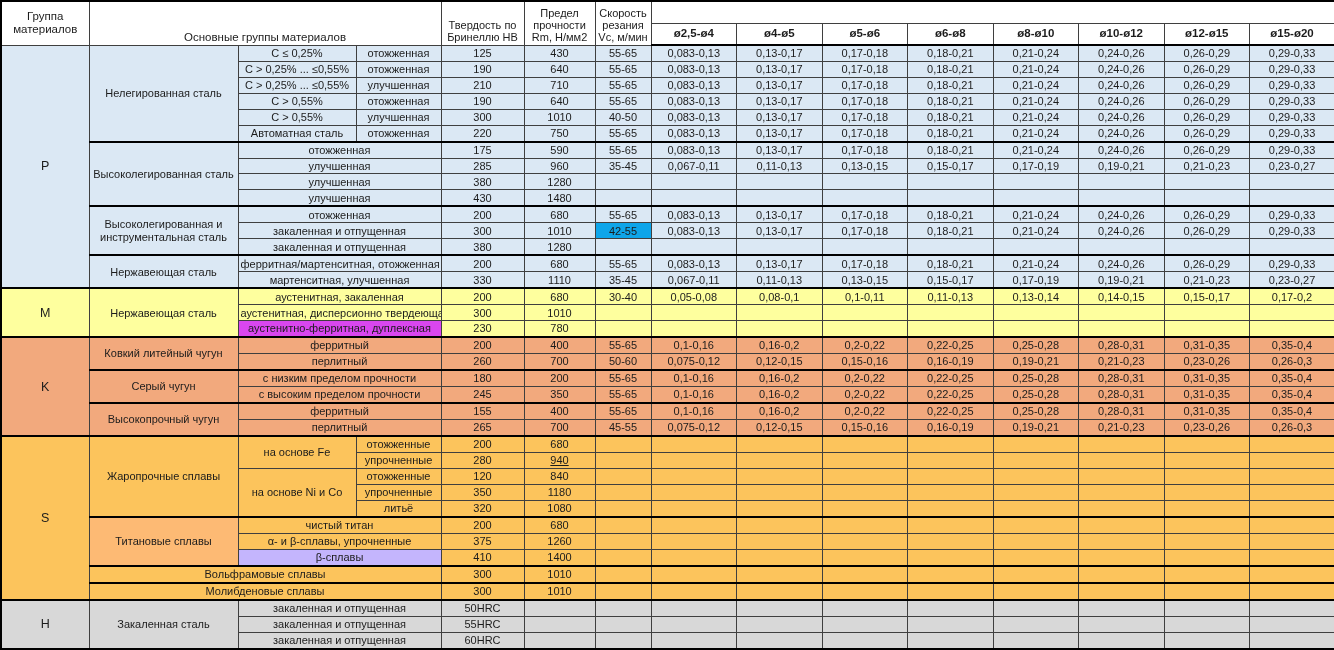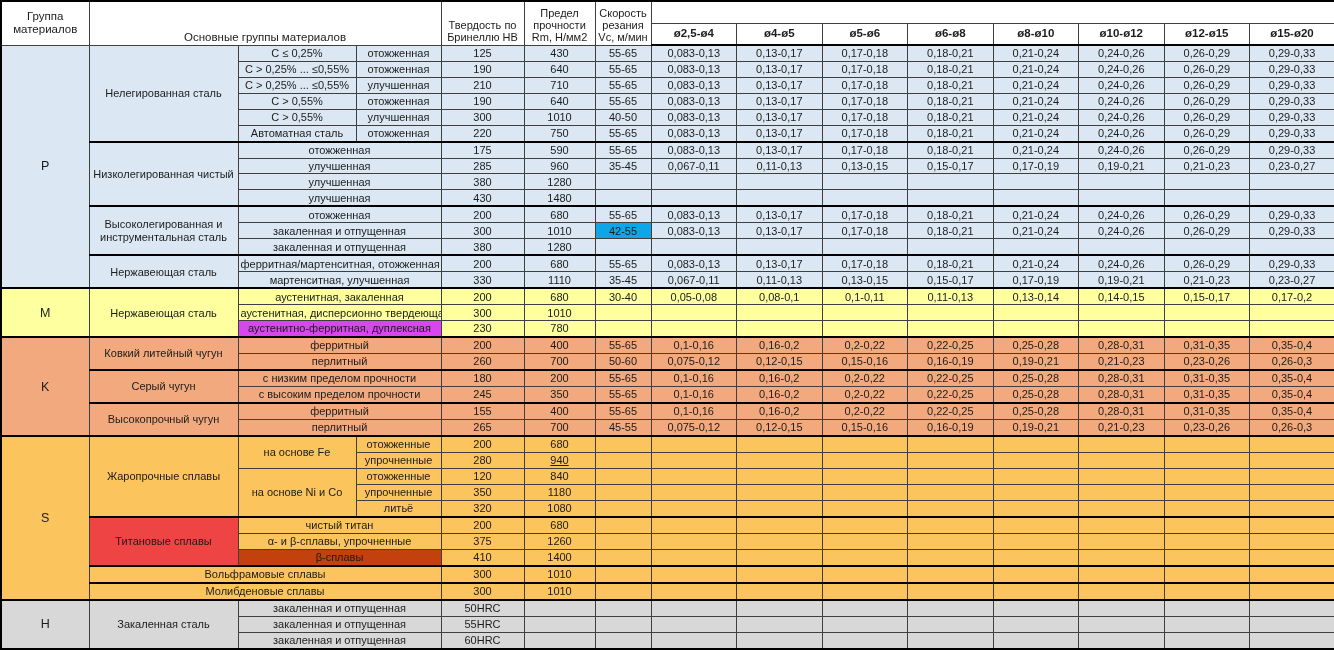--- a/index.html
+++ b/index.html
@@ -150,21 +150,21 @@
         <td style="background: rgb(219, 232, 244);">0,083-0,13</td>
         <td style="background: rgb(219, 232, 244);">0,13-0,17</td>
         <td style="background: rgb(219, 232, 244);">0,17-0,18</td>
         <td style="background: rgb(219, 232, 244);">0,18-0,21</td>
         <td style="background: rgb(219, 232, 244);">0,21-0,24</td>
         <td style="background: rgb(219, 232, 244);">0,24-0,26</td>
         <td style="background: rgb(219, 232, 244);">0,26-0,29</td>
         <td style="background: rgb(219, 232, 244);">0,29-0,33</td>
       </tr>
       <tr class="bt">
-        <td class="scell" rowspan="4" style="background: rgb(219, 232, 244);">Низколегированная чистый</td>
+        <td class="scell" rowspan="4" style="background: rgb(219, 232, 244);">Высоколегированная сталь</td>
         <td class="ccell" colspan="2" style="background: rgb(219, 232, 244);">отожженная</td>
         <td style="background: rgb(219, 232, 244);">175</td>
         <td style="background: rgb(219, 232, 244);">590</td>
         <td style="background: rgb(219, 232, 244);">55-65</td>
         <td style="background: rgb(219, 232, 244);">0,083-0,13</td>
         <td style="background: rgb(219, 232, 244);">0,13-0,17</td>
         <td style="background: rgb(219, 232, 244);">0,17-0,18</td>
         <td style="background: rgb(219, 232, 244);">0,18-0,21</td>
         <td style="background: rgb(219, 232, 244);">0,21-0,24</td>
         <td style="background: rgb(219, 232, 244);">0,24-0,26</td>
@@ -485,21 +485,21 @@
         <td style="background: rgb(252, 196, 92);"></td>
         <td style="background: rgb(252, 196, 92);"></td>
         <td style="background: rgb(252, 196, 92);"></td>
         <td style="background: rgb(252, 196, 92);"></td>
         <td style="background: rgb(252, 196, 92);"></td>
         <td style="background: rgb(252, 196, 92);"></td>
         <td style="background: rgb(252, 196, 92);"></td>
         <td style="background: rgb(252, 196, 92);"></td>
       </tr>
       <tr class="bt">
-        <td class="scell" rowspan="3" style="background: #ef4444;">Титановые сплавы</td>
+        <td class="scell" rowspan="3" style="background: #fdba74;">Титановые сплавы</td>
         <td class="ccell" colspan="2" style="background: rgb(252, 196, 92);">чистый титан</td>
         <td style="background: rgb(252, 196, 92);">200</td>
         <td style="background: rgb(252, 196, 92);">680</td>
         <td style="background: rgb(252, 196, 92);"></td>
         <td style="background: rgb(252, 196, 92);"></td>
         <td style="background: rgb(252, 196, 92);"></td>
         <td style="background: rgb(252, 196, 92);"></td>
         <td style="background: rgb(252, 196, 92);"></td>
         <td style="background: rgb(252, 196, 92);"></td>
         <td style="background: rgb(252, 196, 92);"></td>
@@ -514,21 +514,21 @@
         <td style="background: rgb(252, 196, 92);"></td>
         <td style="background: rgb(252, 196, 92);"></td>
         <td style="background: rgb(252, 196, 92);"></td>
         <td style="background: rgb(252, 196, 92);"></td>
         <td style="background: rgb(252, 196, 92);"></td>
         <td style="background: rgb(252, 196, 92);"></td>
         <td style="background: rgb(252, 196, 92);"></td>
         <td style="background: rgb(252, 196, 92);"></td>
       </tr>
       <tr>
-        <td class="ccell" colspan="2" style="background: #c2410c; margin-top: 44px;">β-сплавы</td>
+        <td class="ccell" colspan="2" style="background: #c4b5fd; margin-top: 44px;">β-сплавы</td>
         <td style="background: rgb(252, 196, 92);">410</td>
         <td style="background: rgb(252, 196, 92);">1400</td>
         <td style="background: rgb(252, 196, 92);"></td>
         <td style="background: rgb(252, 196, 92);"></td>
         <td style="background: rgb(252, 196, 92);"></td>
         <td style="background: rgb(252, 196, 92);"></td>
         <td style="background: rgb(252, 196, 92);"></td>
         <td style="background: rgb(252, 196, 92);"></td>
         <td style="background: rgb(252, 196, 92);"></td>
         <td style="background: rgb(252, 196, 92);"></td>

